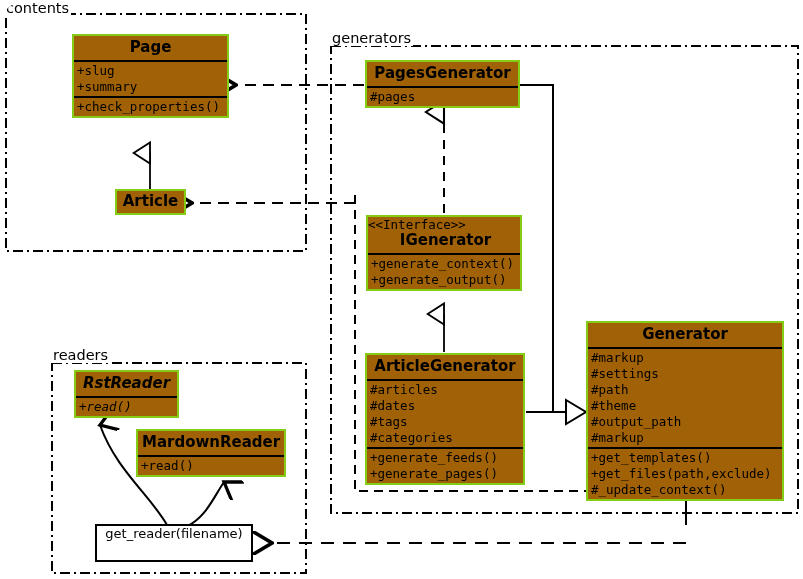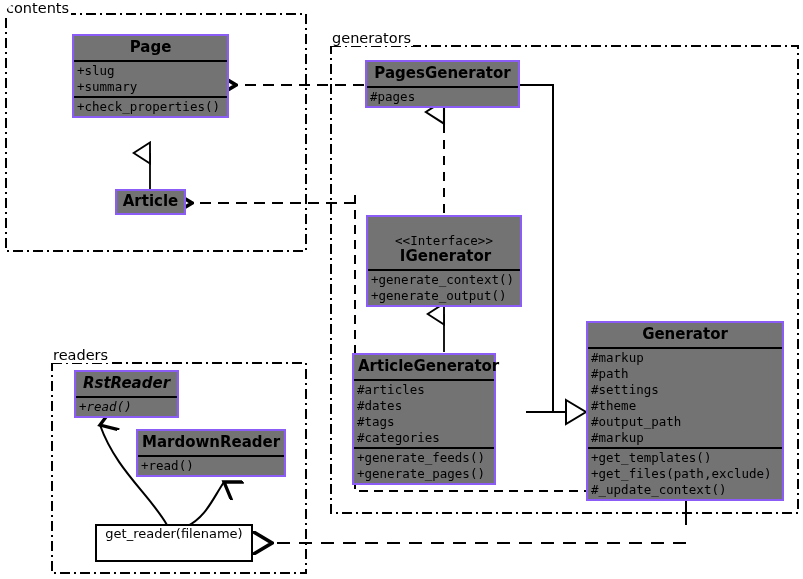--- a/index.html
+++ b/index.html
@@ -19,43 +19,43 @@
   #svg-layer {
     position: absolute;
     left: 0;
     top: 0;
     width: 803px;
     height: 579px;
   }
   
   .uml-class {
     position: absolute;
-    border: 2px solid #8b5cf6;
-    background: #737373;
+    border: 2px solid #84cc16;
+    background: #a16207;
     box-sizing: border-box;
     z-index: 5;
   }
   .uml-name {
     text-align: center;
     font-weight: bold;
     font-size: 15px;
     font-family: "DejaVu Sans", sans-serif;
     padding: 3px 4px 4px 4px;
     color: #000;
     line-height: 17px;
     white-space: nowrap;
   }
   .uml-stereotype {
-    text-align: center;
+    text-align: left;
     font-weight: normal;
     font-size: 12.5px;
     font-family: "DejaVu Sans Mono", monospace;
     color: #000;
     line-height: 15px;
-    padding-top: 16px;
+    padding-top: 0;
   }
   .uml-section {
     border-top: 2px solid #000000;
     padding: 1px 0 1px 0;
   }
   .uml-item {
     font-family: "DejaVu Sans Mono", monospace;
     font-size: 12.5px;
     line-height: 16px;
     color: #000;
@@ -187,40 +187,40 @@
     <div>
       <div class="uml-stereotype">&lt;&lt;Interface&gt;&gt;</div>
       <div class="uml-name" style="padding-top:0px;padding-left:7px;">IGenerator</div>
     </div>
     <div class="uml-section">
       <div class="uml-item">+generate_context()</div>
       <div class="uml-item">+generate_output()</div>
     </div>
   </div>
 
-  <div class="uml-class" style="left:352px; top:353px; width:144px;">
+  <div class="uml-class" style="left:365px; top:353px; width:160px;">
     <div class="uml-name">ArticleGenerator</div>
     <div class="uml-section">
       <div class="uml-item">#articles</div>
       <div class="uml-item">#dates</div>
       <div class="uml-item">#tags</div>
       <div class="uml-item">#categories</div>
     </div>
     <div class="uml-section">
       <div class="uml-item">+generate_feeds()</div>
       <div class="uml-item">+generate_pages()</div>
     </div>
   </div>
 
   <div class="uml-class" style="left:586px; top:321px; width:198px;">
     <div class="uml-name">Generator</div>
     <div class="uml-section">
       <div class="uml-item">#markup</div>
+      <div class="uml-item">#settings</div>
       <div class="uml-item">#path</div>
-      <div class="uml-item">#settings</div>
       <div class="uml-item">#theme</div>
       <div class="uml-item">#output_path</div>
       <div class="uml-item">#markup</div>
     </div>
     <div class="uml-section">
       <div class="uml-item">+get_templates()</div>
       <div class="uml-item">+get_files(path,exclude)</div>
       <div class="uml-item">#_update_context()</div>
     </div>
   </div>

